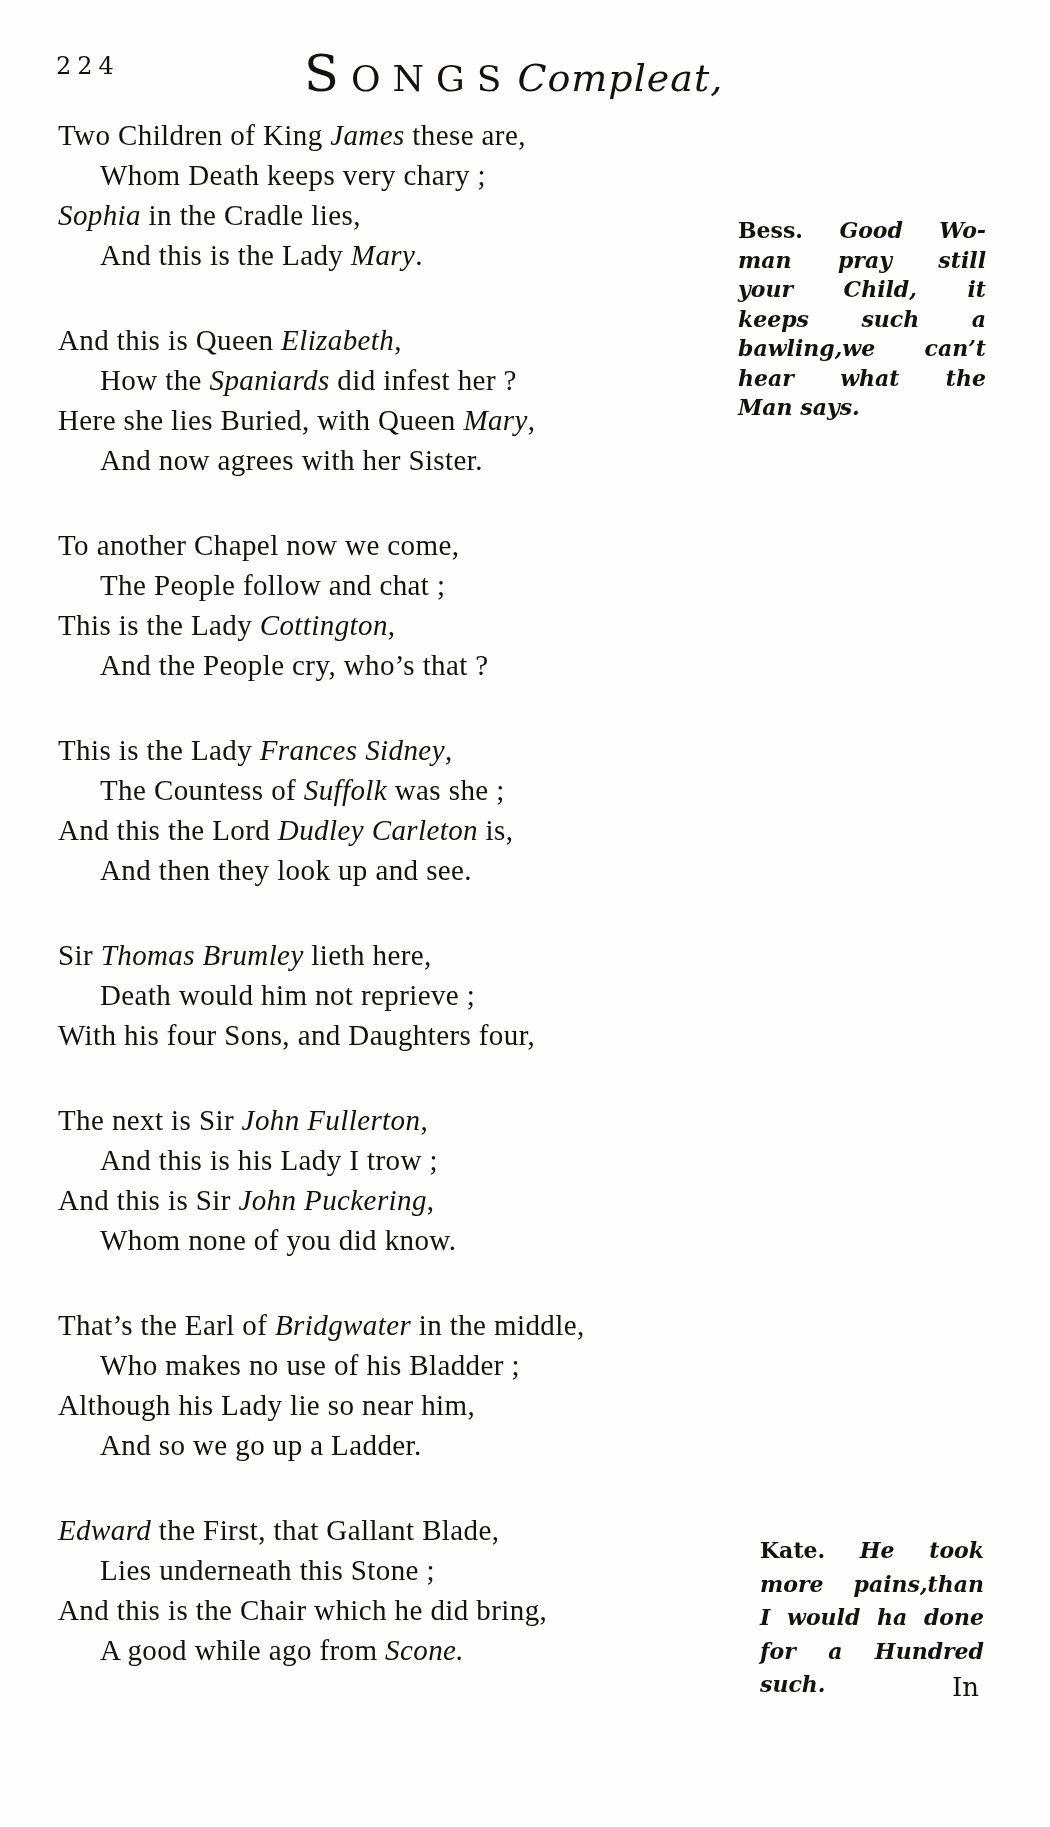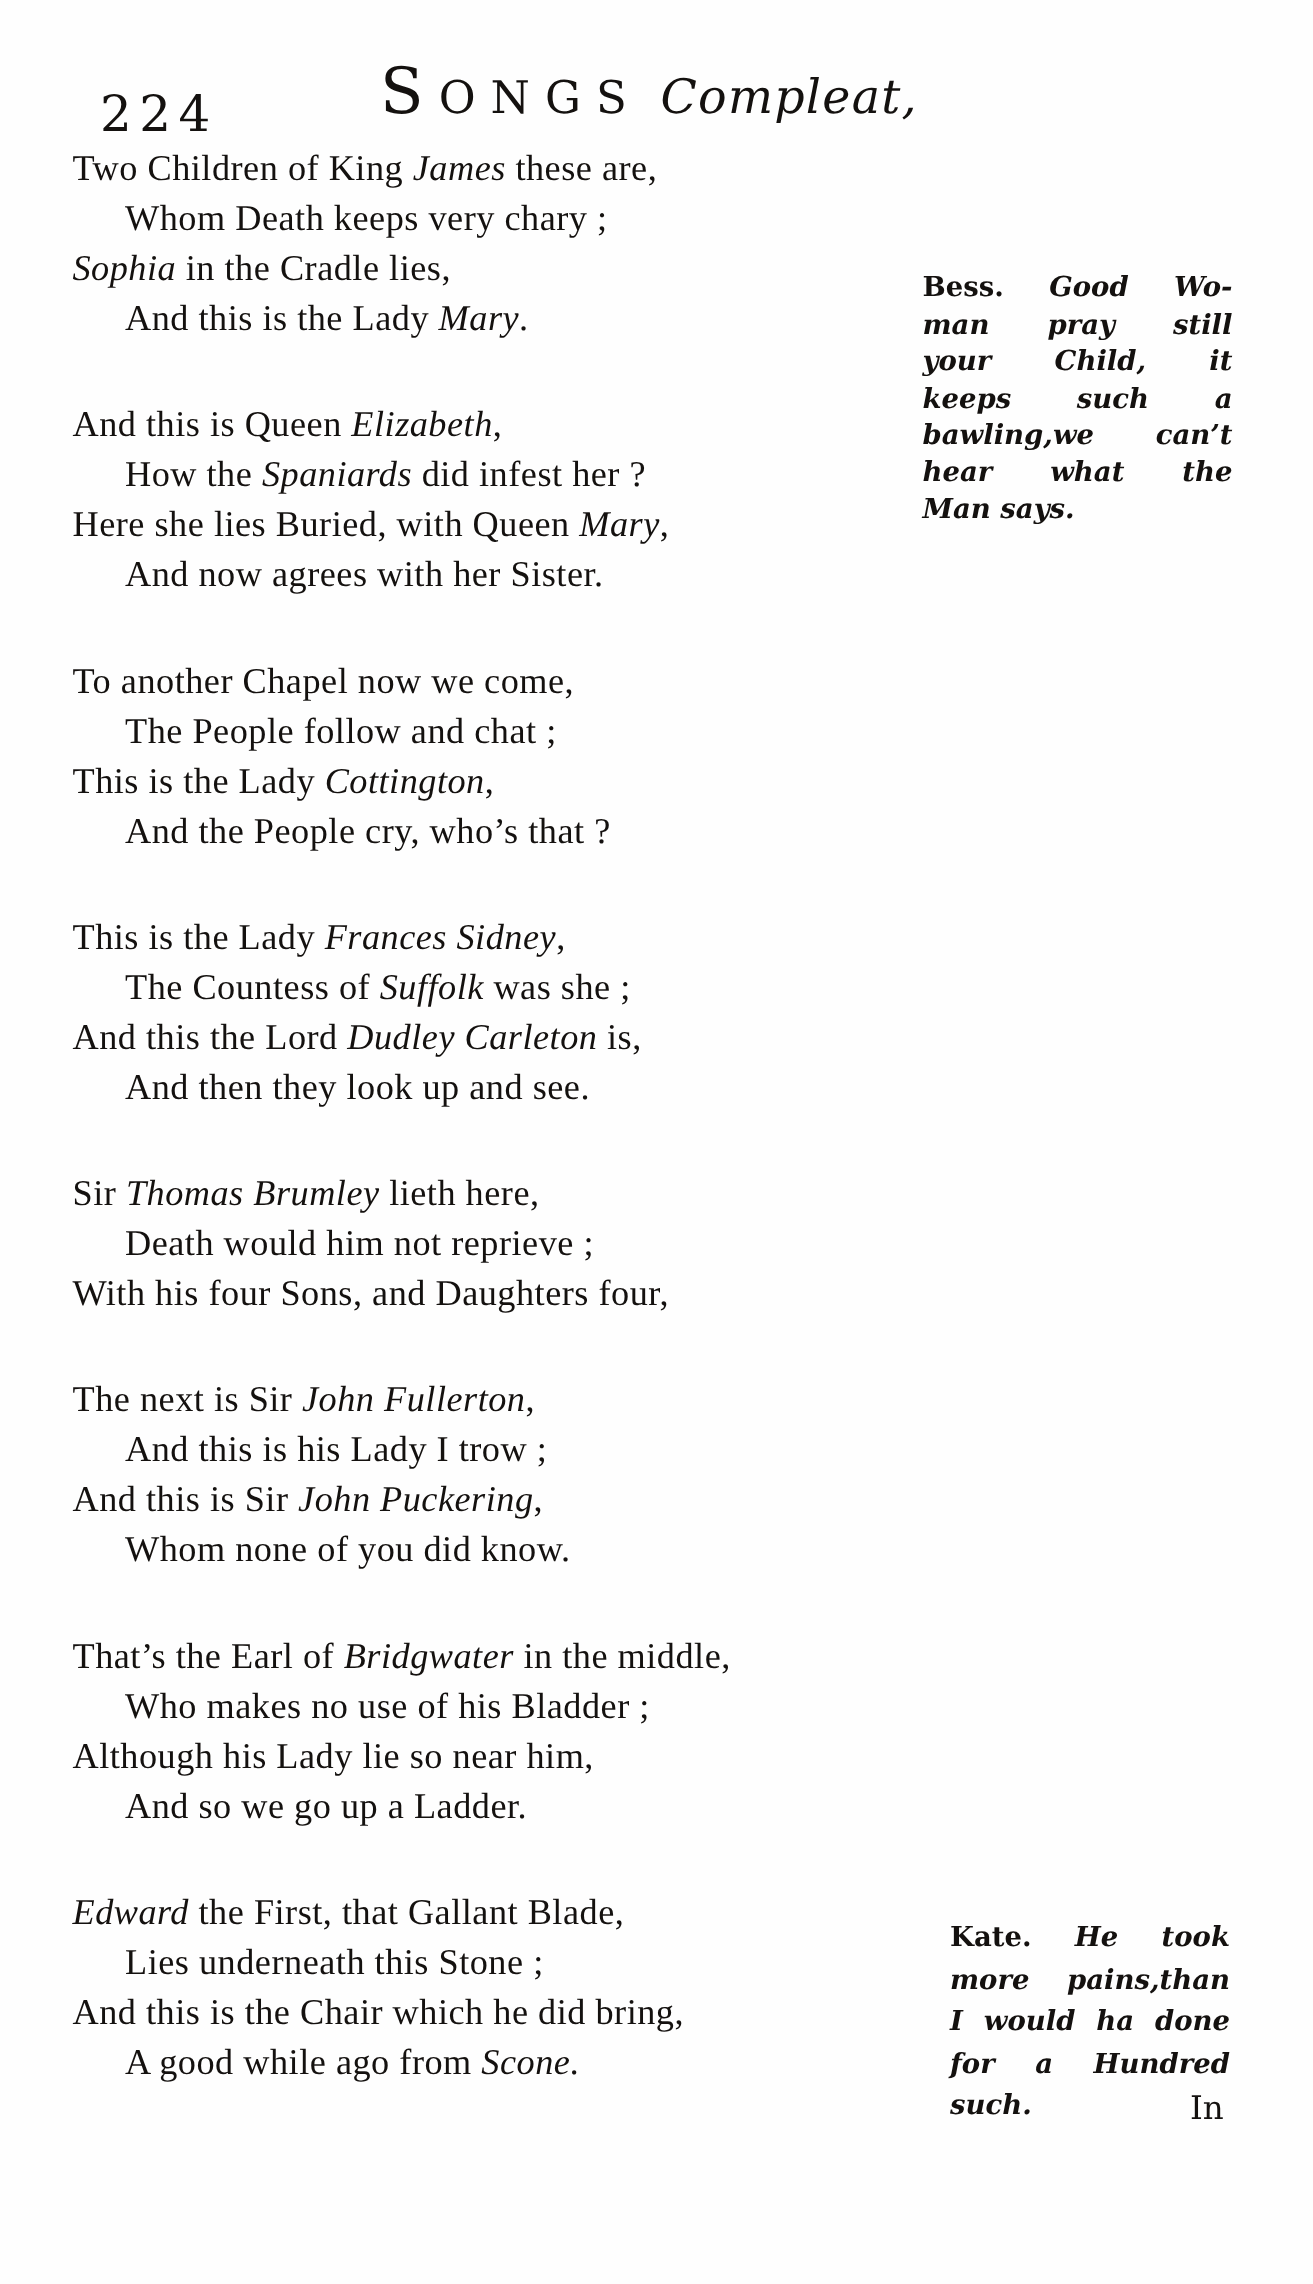--- a/index.html
+++ b/index.html
@@ -10,40 +10,39 @@
     height: 1827px;
     background: #fefefe;
     color: #14110f;
     font-family: "DejaVu Serif", serif;
     overflow: hidden;
   }
   
   .page-number {
     position: absolute;
     left: 56px;
-    top: 69px;
-    font-size: 40px;
+    top: 52px;
+    font-size: 24px;
     letter-spacing: 6px;
-    margin-left: 24px;
   }
   .running-title {
     position: absolute;
     left: 304px;
     top: 44px;
     white-space: nowrap;
   }
   .title-caps {
     font-variant: small-caps;
     font-size: 51px;
     letter-spacing: 12px;
   }
   .title-italic {
     font-style: italic;
     font-size: 38px;
-    margin-left: 15px;
+    margin-left: 4px;
     letter-spacing: 1px;
   }
   
   .poem {
     position: absolute;
     left: 58px;
     top: 115px;
   }
   .stanza { margin-bottom: 45px; }
   .verse-line {

